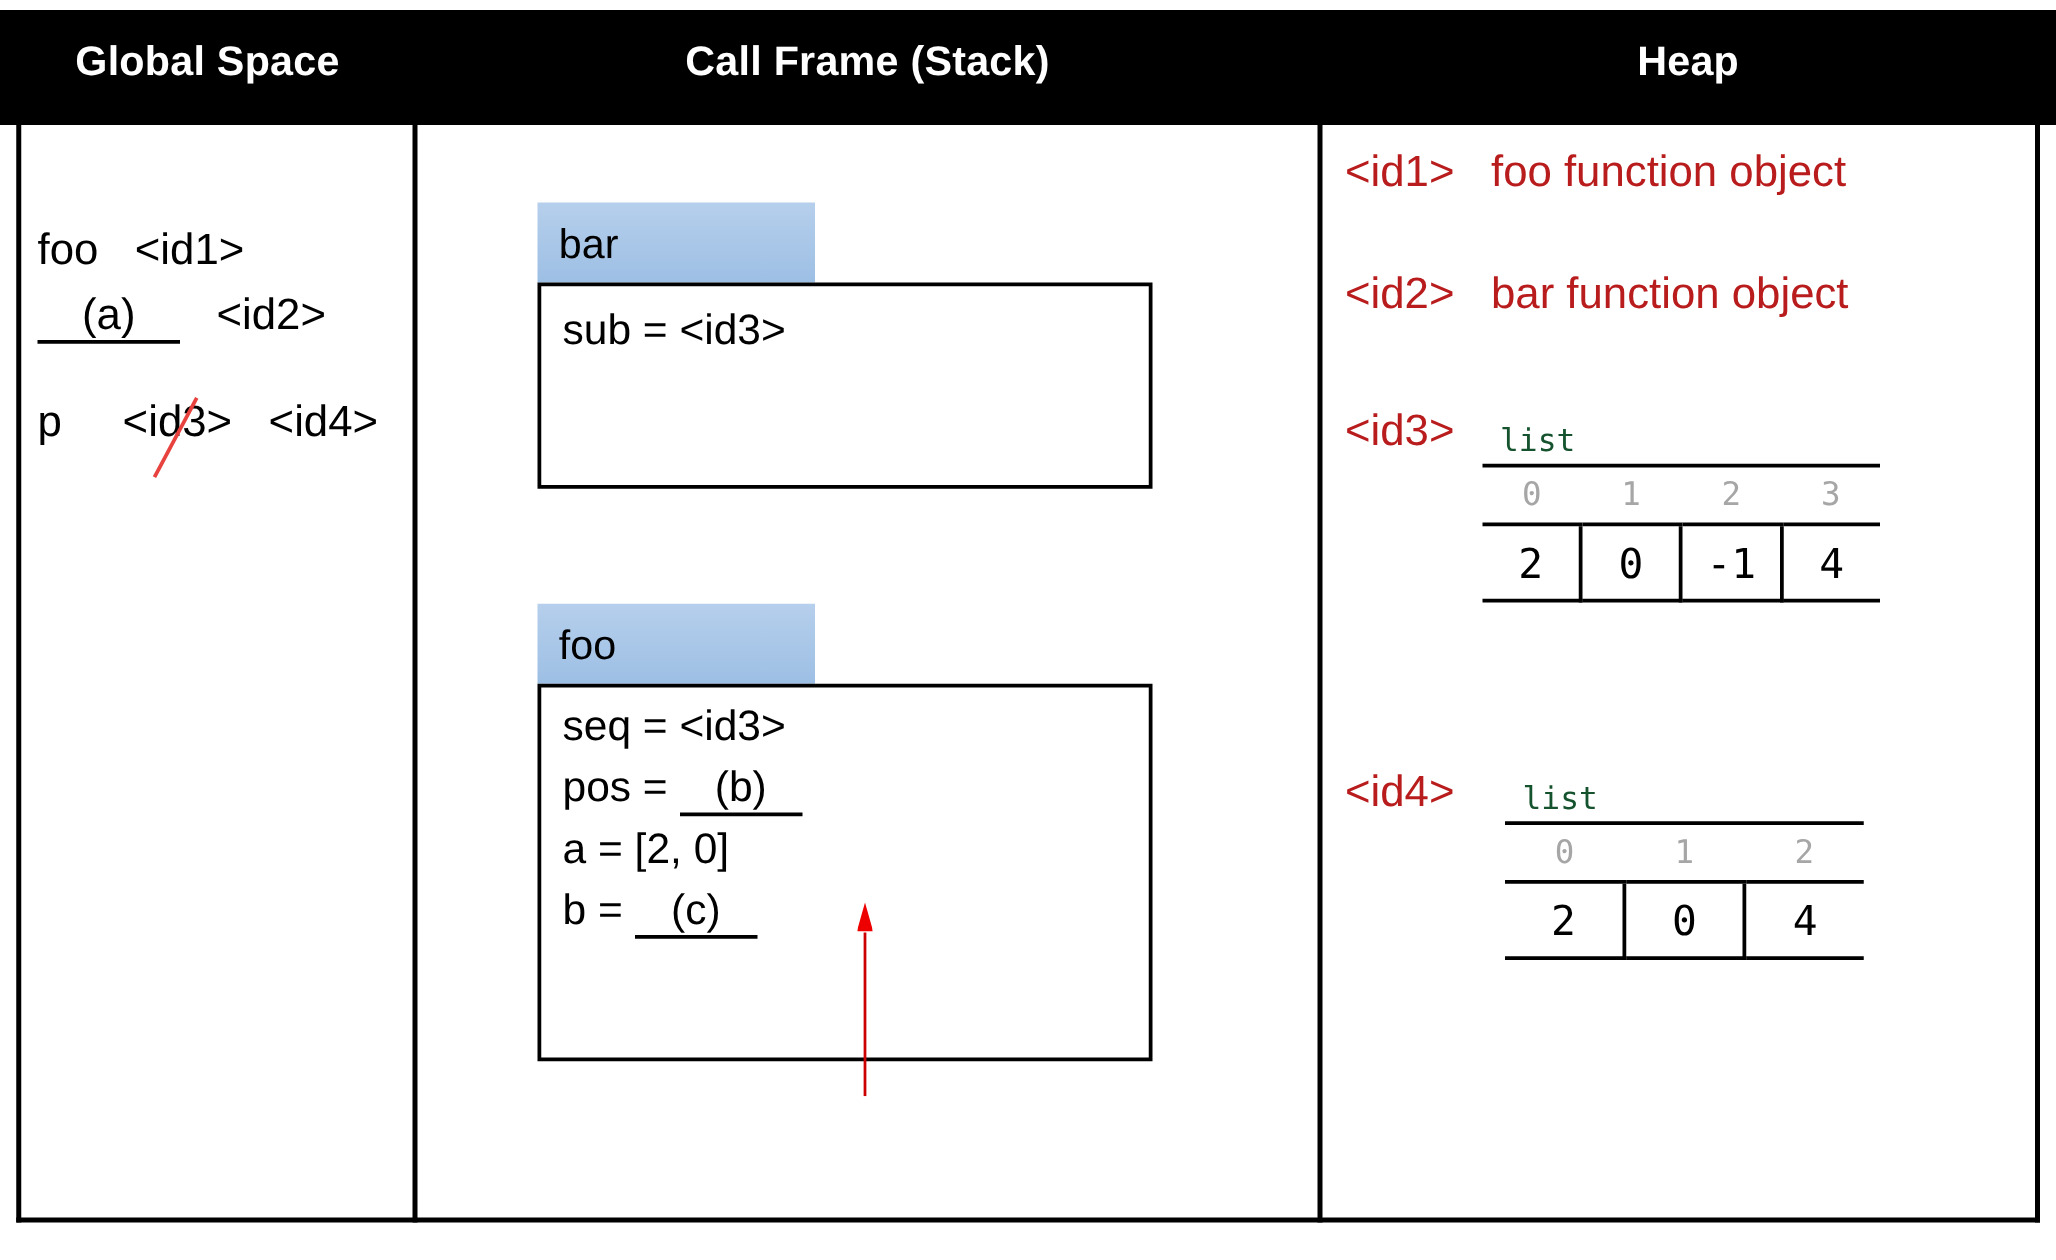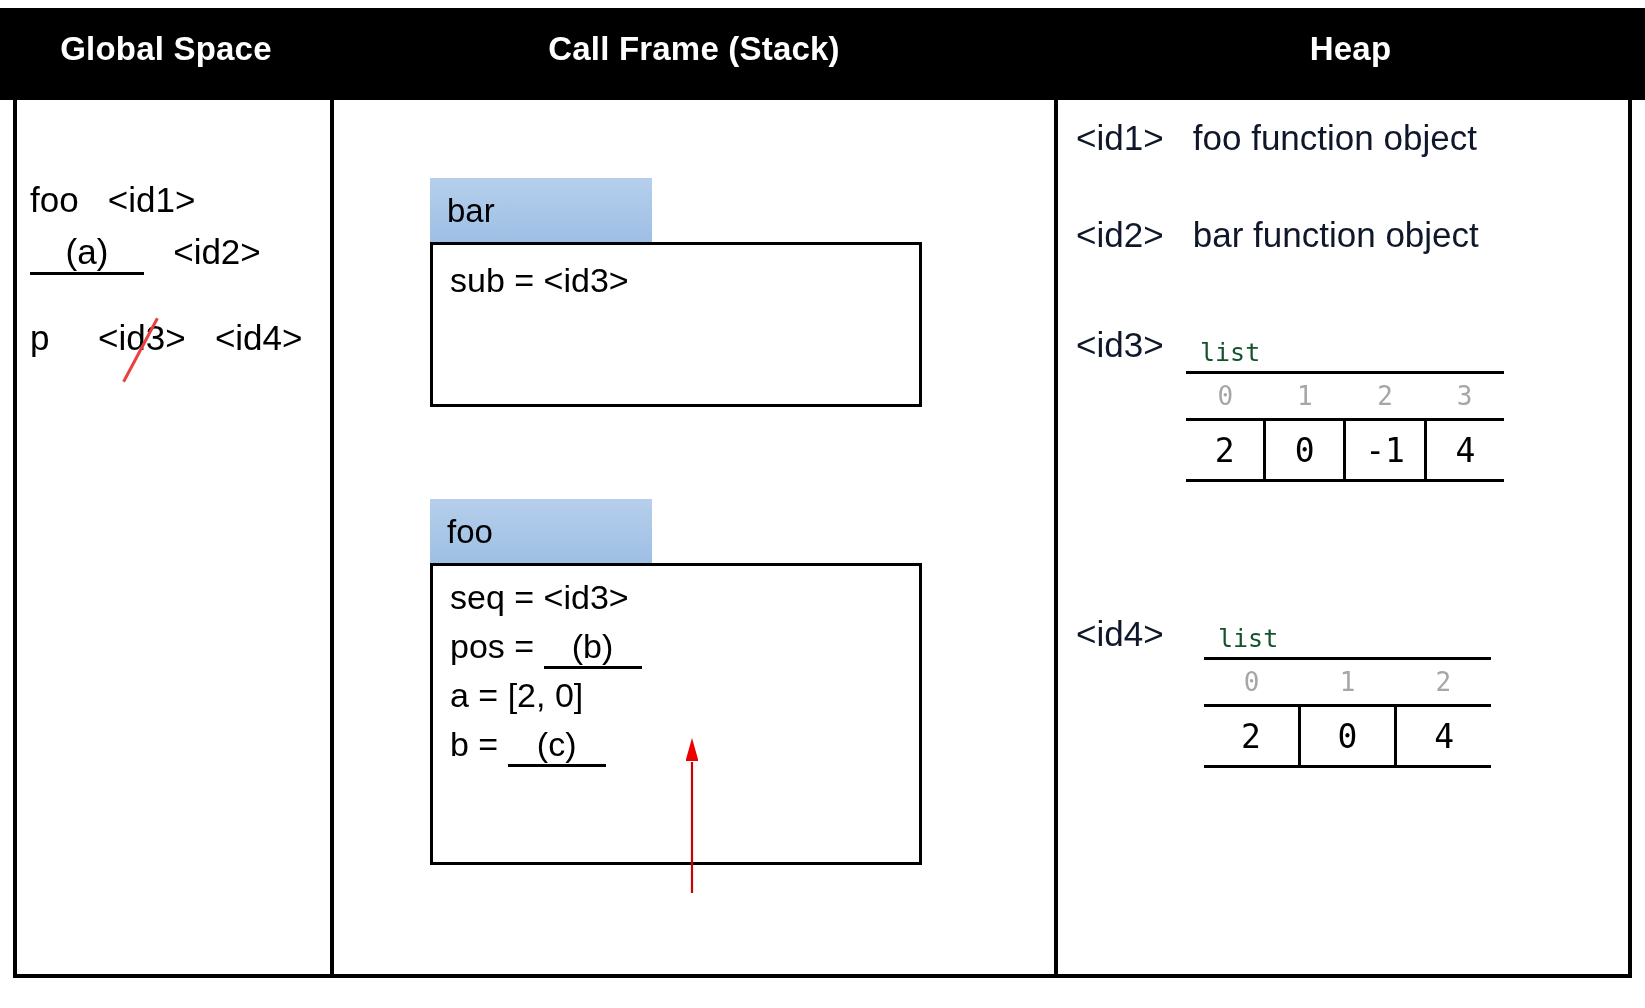--- a/index.html
+++ b/index.html
@@ -99,21 +99,21 @@
     height: 72px;
     background: #e8423f;
     transform: rotate(28deg);
     transform-origin: 50% 50%;
   }
 
   
   .stack-col {
     position: absolute;
     left: 334px;
-    top: 100px;
+    top: 84px;
     width: 720px;
     height: 720px;
   }
   .frame {
     position: absolute;
   }
   .frame-tab {
     position: absolute;
     left: 0;
     top: 0;
@@ -189,21 +189,21 @@
   .heap-col {
     position: absolute;
     left: 1058px;
     top: 100px;
     width: 574px;
     height: 878px;
   }
   .heap-entry-label {
     position: absolute;
     font-size: 35px;
-    color: #0f172a;
+    color: #b91c1c;
     white-space: nowrap;
   }
   .he-1 { left: 18px; top: 18px; }
   .he-2 { left: 18px; top: 115px; }
   .he-3 { left: 18px; top: 225px; }
   .he-4 { left: 18px; top: 514px; }
 
   .list-obj {
     position: absolute;
   }

